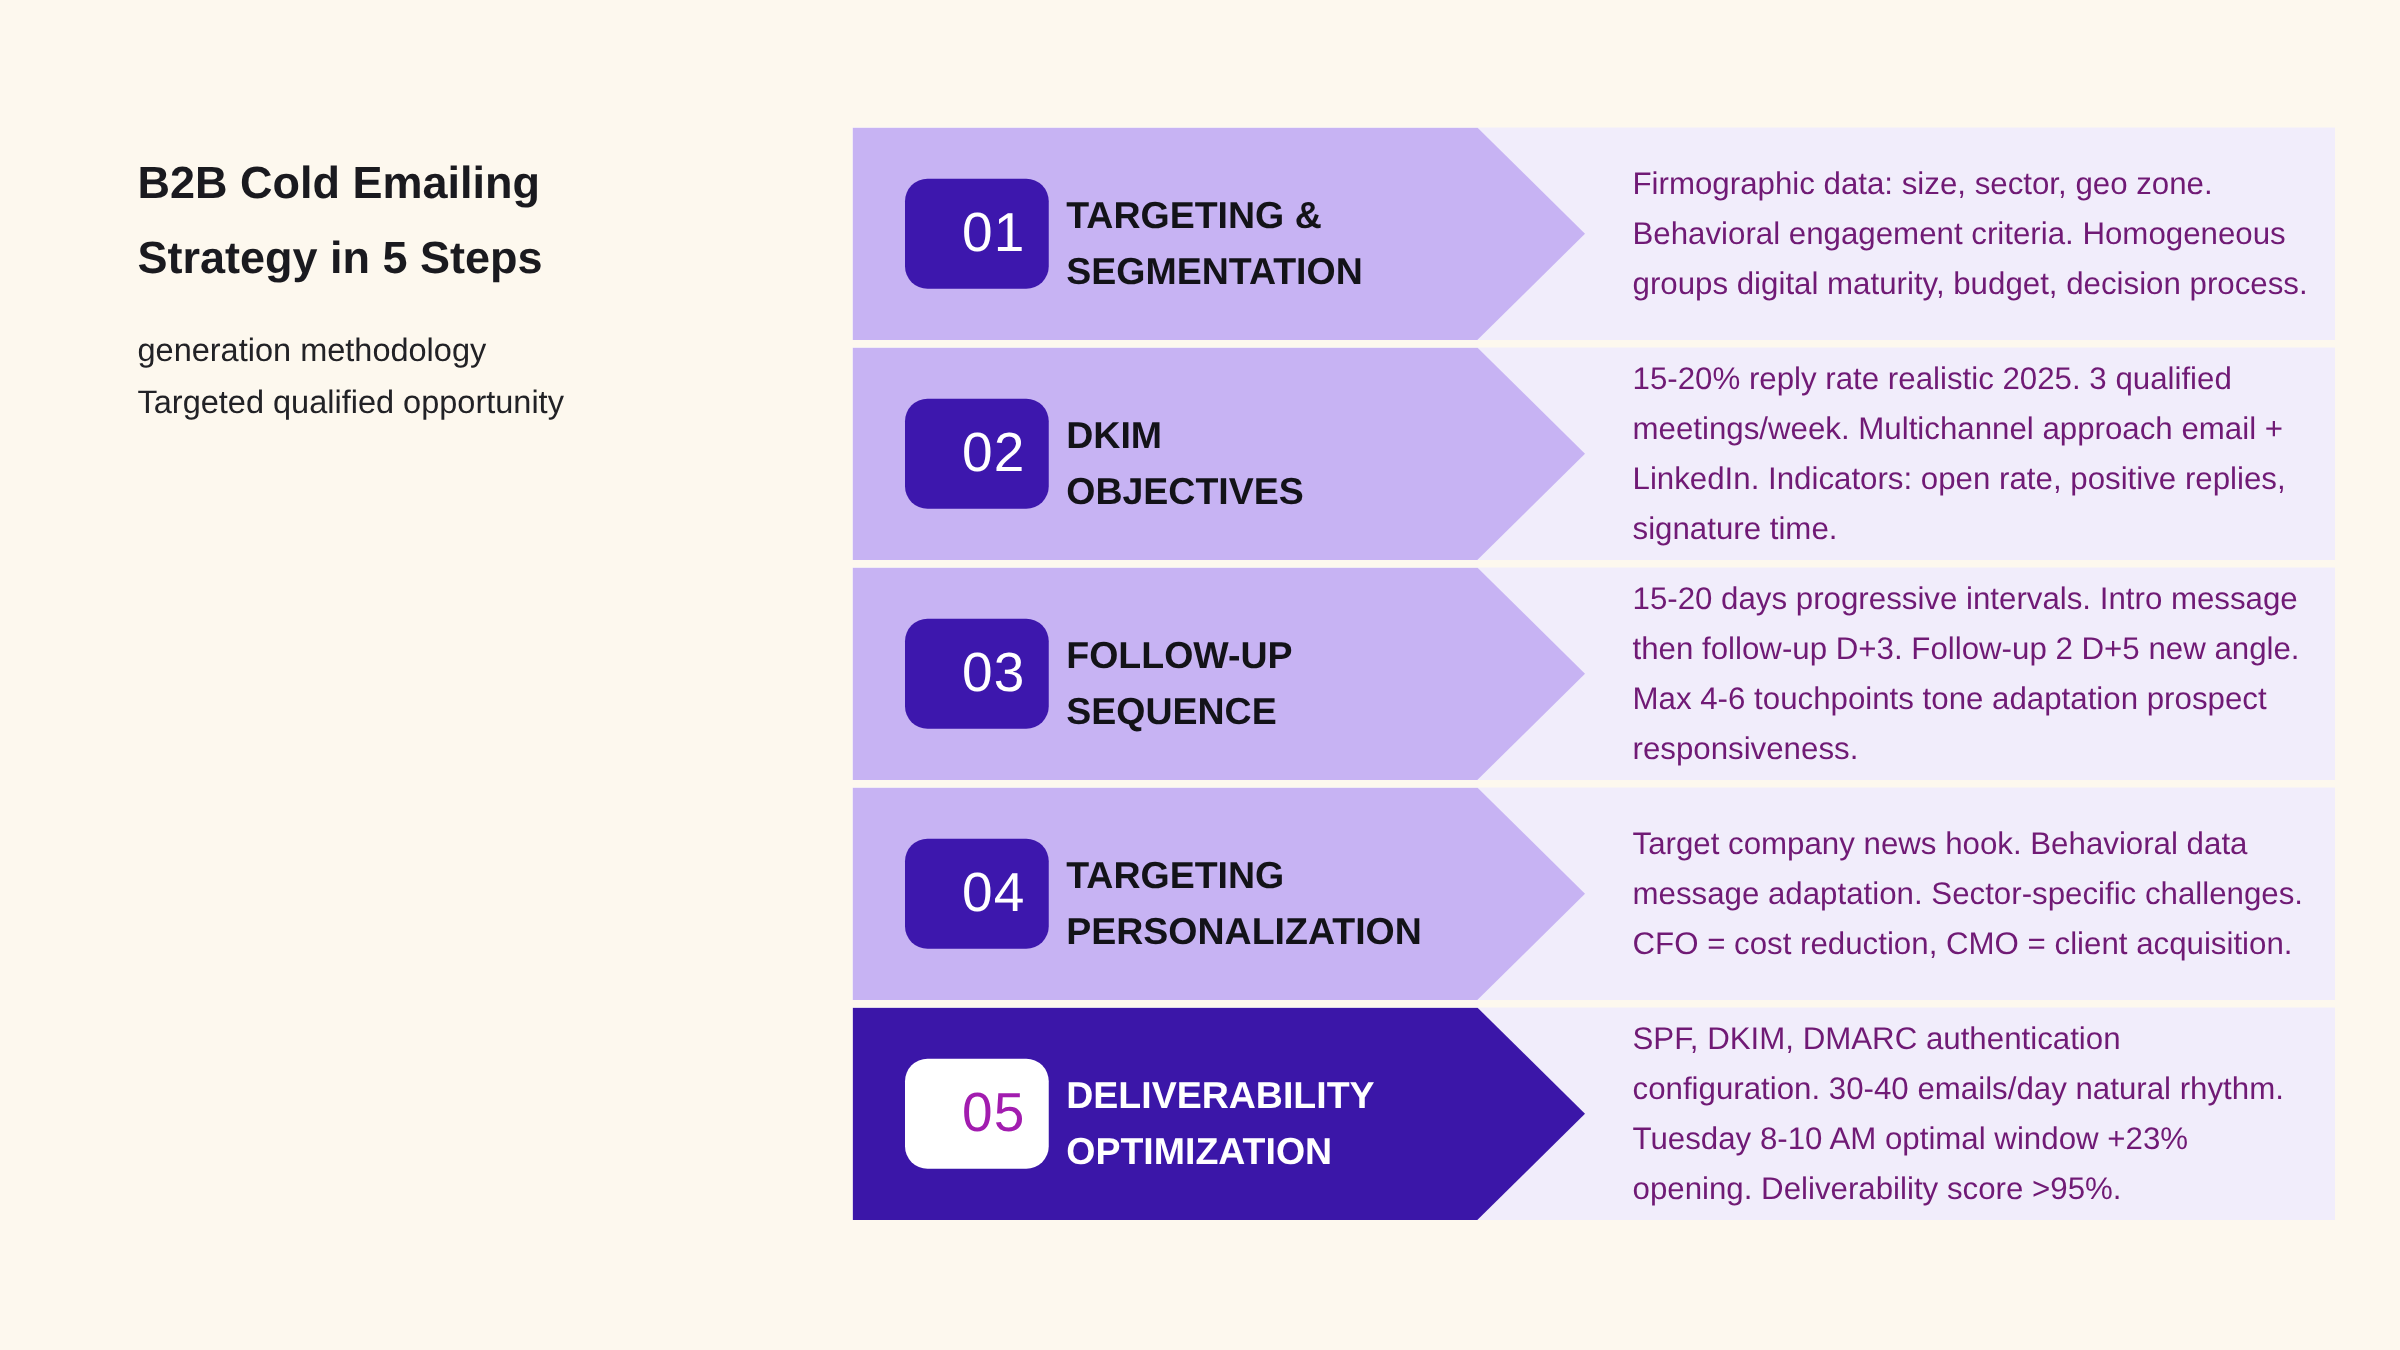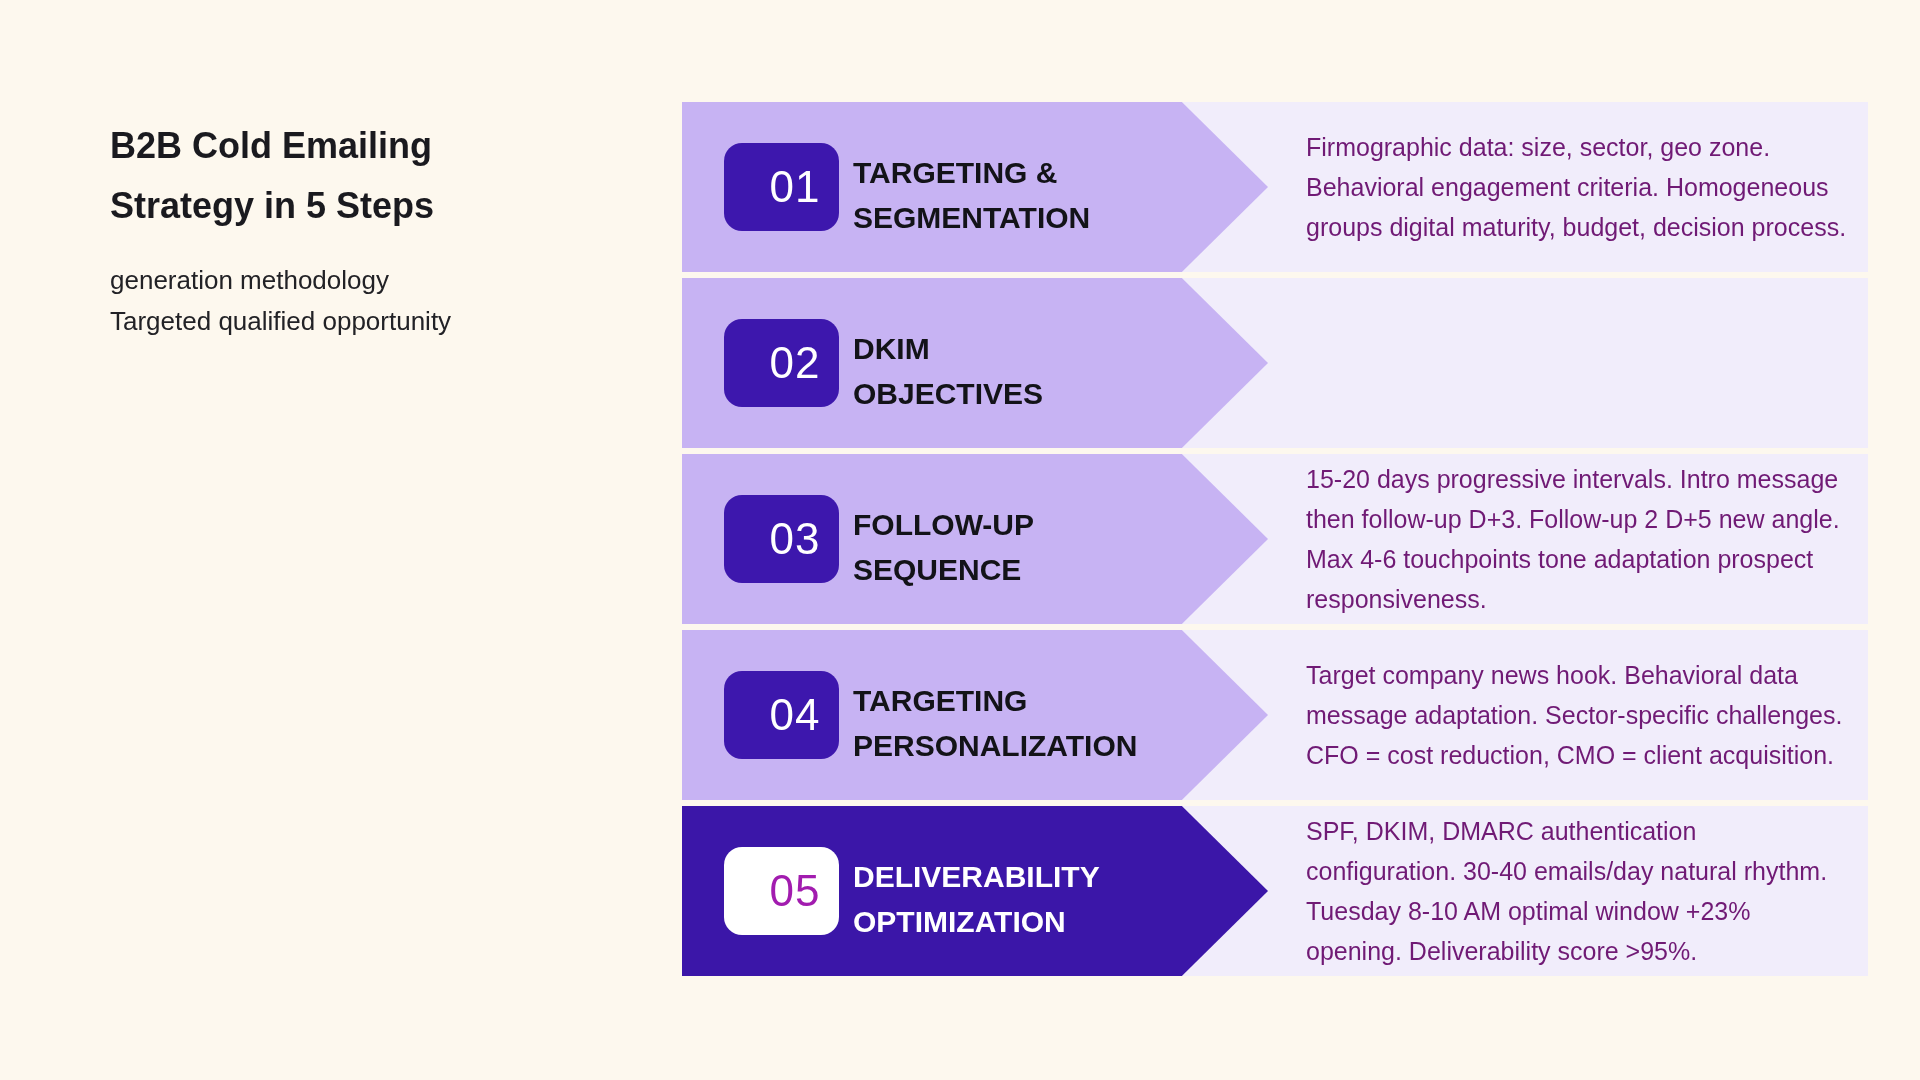--- a/index.html
+++ b/index.html
@@ -164,20 +164,23 @@
 
     <div class="step">
       <div class="step-arrow"></div>
       <div class="badge">
         <span>02</span>
       </div>
       <div class="step-title">
         <div>DKIM</div>
         <div>OBJECTIVES</div>
       </div>
+      <div class="step-desc">
+        <p>15-20% reply rate realistic 2025. 3 qualified meetings/week. Multichannel approach email + LinkedIn. Indicators: open rate, positive replies, signature time.</p>
+      </div>
     </div>
 
     <div class="step">
       <div class="step-arrow"></div>
       <div class="badge">
         <span>03</span>
       </div>
       <div class="step-title">
         <div>FOLLOW-UP</div>
         <div>SEQUENCE</div>

